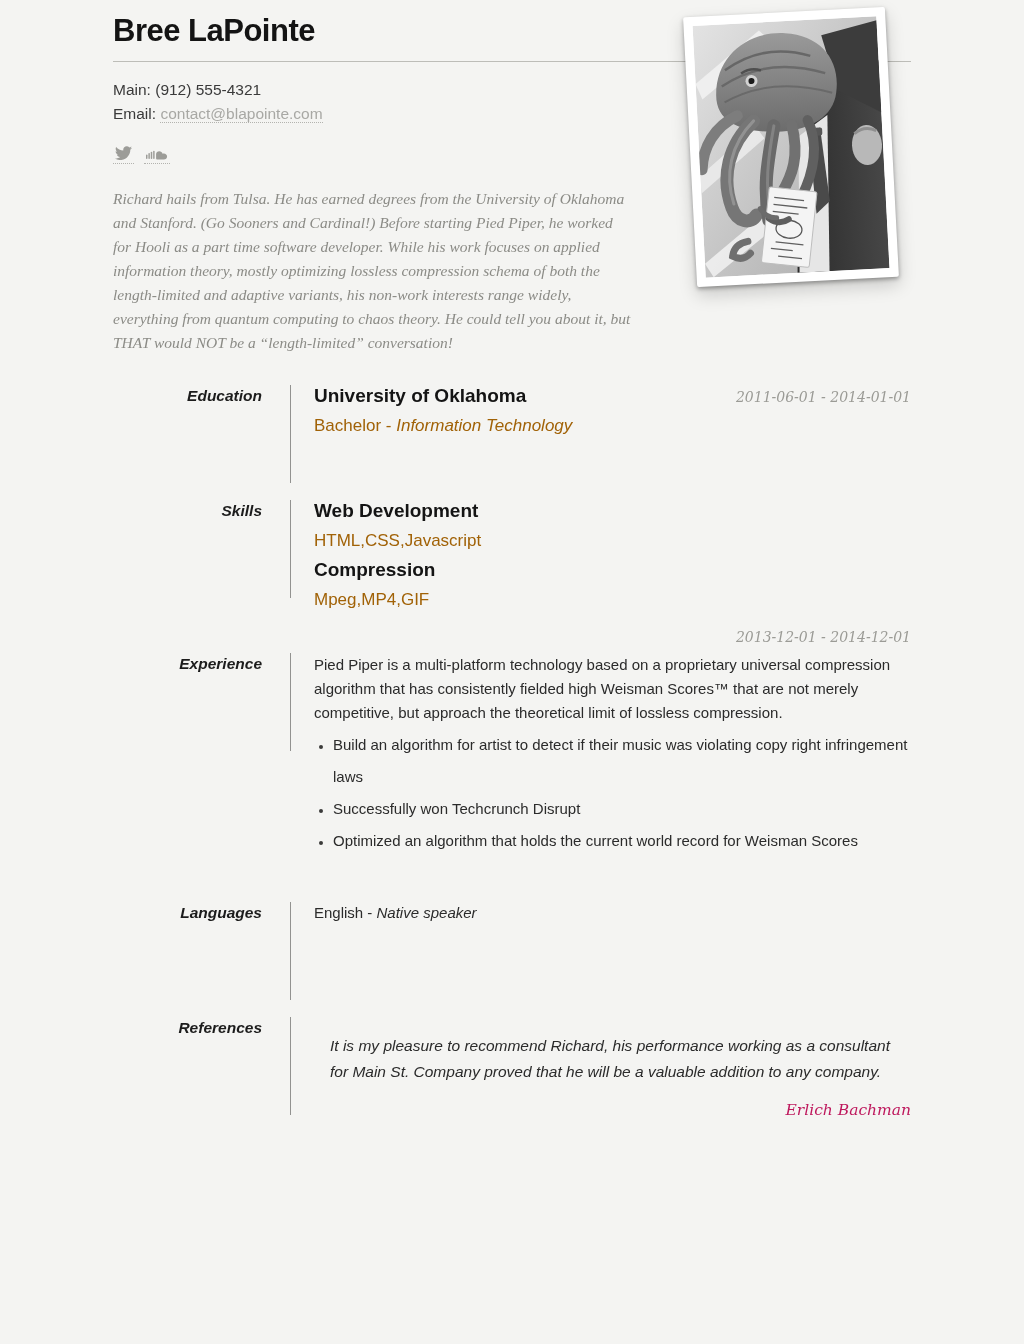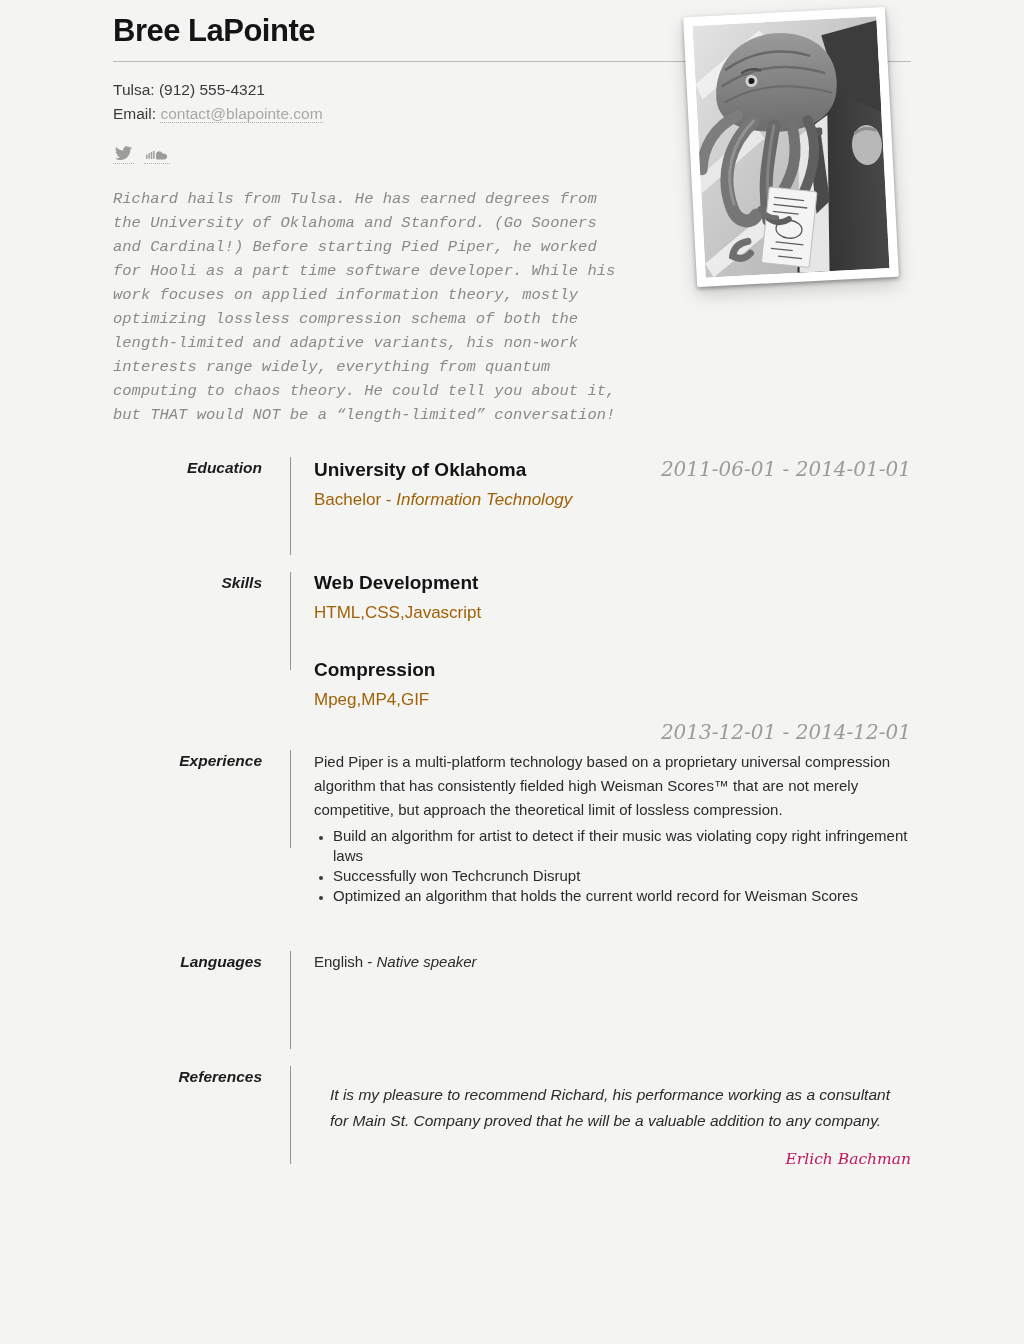--- a/index.html
+++ b/index.html
@@ -37,21 +37,21 @@
   .social a {
     display: inline-block; color: #9c9c98;
     border-bottom: 1px dotted #b3b3af;
     padding: 0 2px 3px 2px; cursor: pointer;
   }
   .social svg { display: block; fill: #9c9c98; }
 
   
   .summary {
     margin: 23px 0 0 0; width: 520px;
-    font-family: Liberation Mono, monospace; font-style: italic;
+    font-family: Liberation Serif, serif; font-style: italic;
     font-size: 15.5px; line-height: 24px; color: #8b8b86;
   }
 
   
   .photo {
     position: absolute; left: 690px; top: 12px;
     width: 202px; height: 270px;
     background: #ffffff; padding: 9px;
     transform: rotate(-3deg);
     box-shadow: 0 2px 4px rgba(0,0,0,0.35), 0 8px 18px rgba(0,0,0,0.18);
@@ -73,32 +73,32 @@
   }
   .sec-content { margin-left: 23px; flex: 1; min-width: 0; }
 
   .entry-head { display: flex; justify-content: space-between; align-items: baseline; }
   h3.entry-title {
     margin: 0; font-size: 19px; line-height: 22px;
     font-weight: bold; color: #141414;
   }
   .date {
     font-family: "DejaVu Serif", serif; font-style: italic;
-    font-size: 20px; color: #9b9b96; white-space: nowrap;
+    font-size: 14px; color: #9b9b96; white-space: nowrap;
   }
   .entry-sub { margin-top: 9px; font-size: 17px; line-height: 20px; color: #a16207; }
   .entry-sub em, .inline-italic { font-style: italic; }
 
-  .skill-item + .skill-item { margin-top: 36px; }
+  .skill-item + .skill-item { margin-top: 8px; }
 
   .exp-wrap { margin: 12px 0 45px 0; }
   .exp-date-row { text-align: right; line-height: 20px; margin-bottom: 6px; }
   .exp-summary { margin: 0; font-size: 15px; line-height: 24px; color: #2b2b2b; }
   .exp-bullets { margin: 4px 0 0 0; padding-left: 19px; }
-  .exp-bullets li { font-size: 15px; line-height: 20px; color: #2b2b2b; }
+  .exp-bullets li { font-size: 15px; line-height: 32px; color: #2b2b2b; }
   .exp-bullets li::marker { color: #3a3a3a; font-size: 12px; }
 
   .plain-line { font-size: 15px; line-height: 21px; color: #2b2b2b; }
 
   .ref-quote {
     margin: 16px; font-style: italic;
     font-size: 15.5px; line-height: 26px; color: #2b2b2b;
   }
   .ref-author {
     margin-top: 8px; text-align: right;
@@ -173,21 +173,21 @@
 </div>
 
 <div class="content">
 
   <header>
     <h1 class="name">Bree LaPointe</h1>
     <hr class="header-rule">
 
     <div class="contact">
       <div class="contact-line">
-        <span class="contact-label">Tulsa:</span>
+        <span class="contact-label">Main:</span>
         <span>(912) 555-4321</span>
       </div>
       <div class="contact-line">
         <span class="contact-label">Email:</span>
         <a class="email-link" href="#">contact@blapointe.com</a>
       </div>
     </div>
 
     <div class="social">
       <a href="#" title="">

